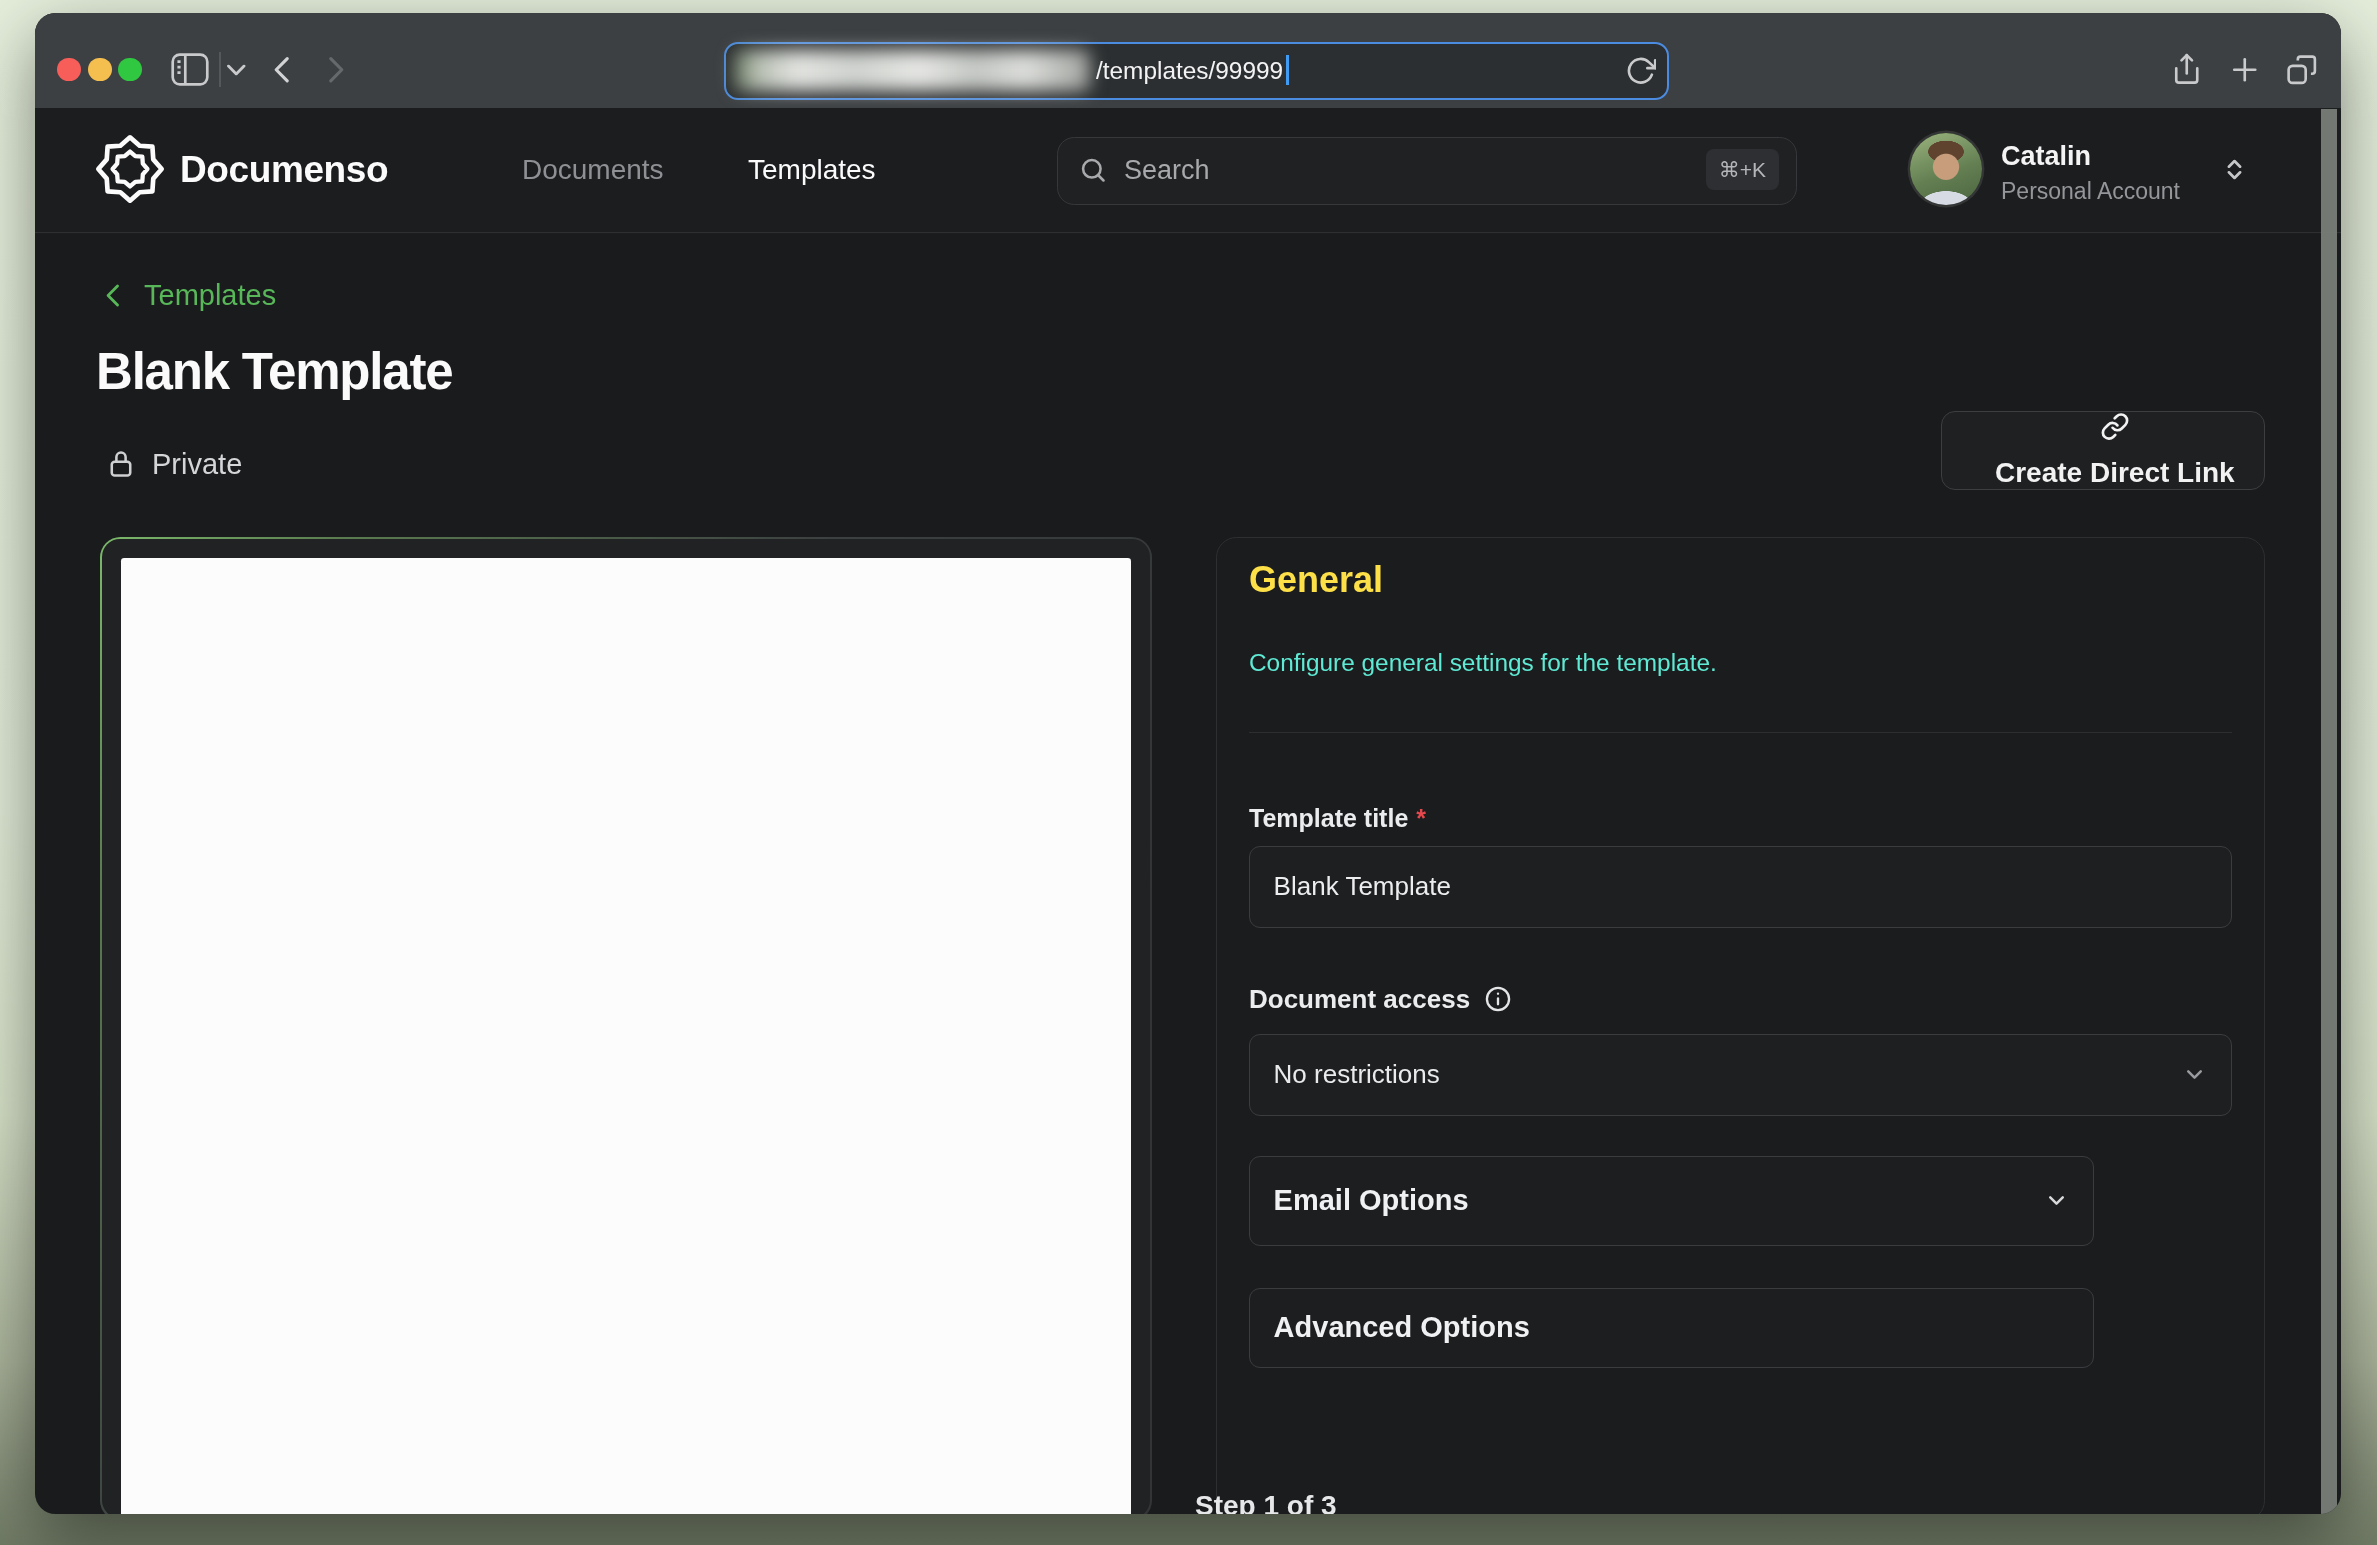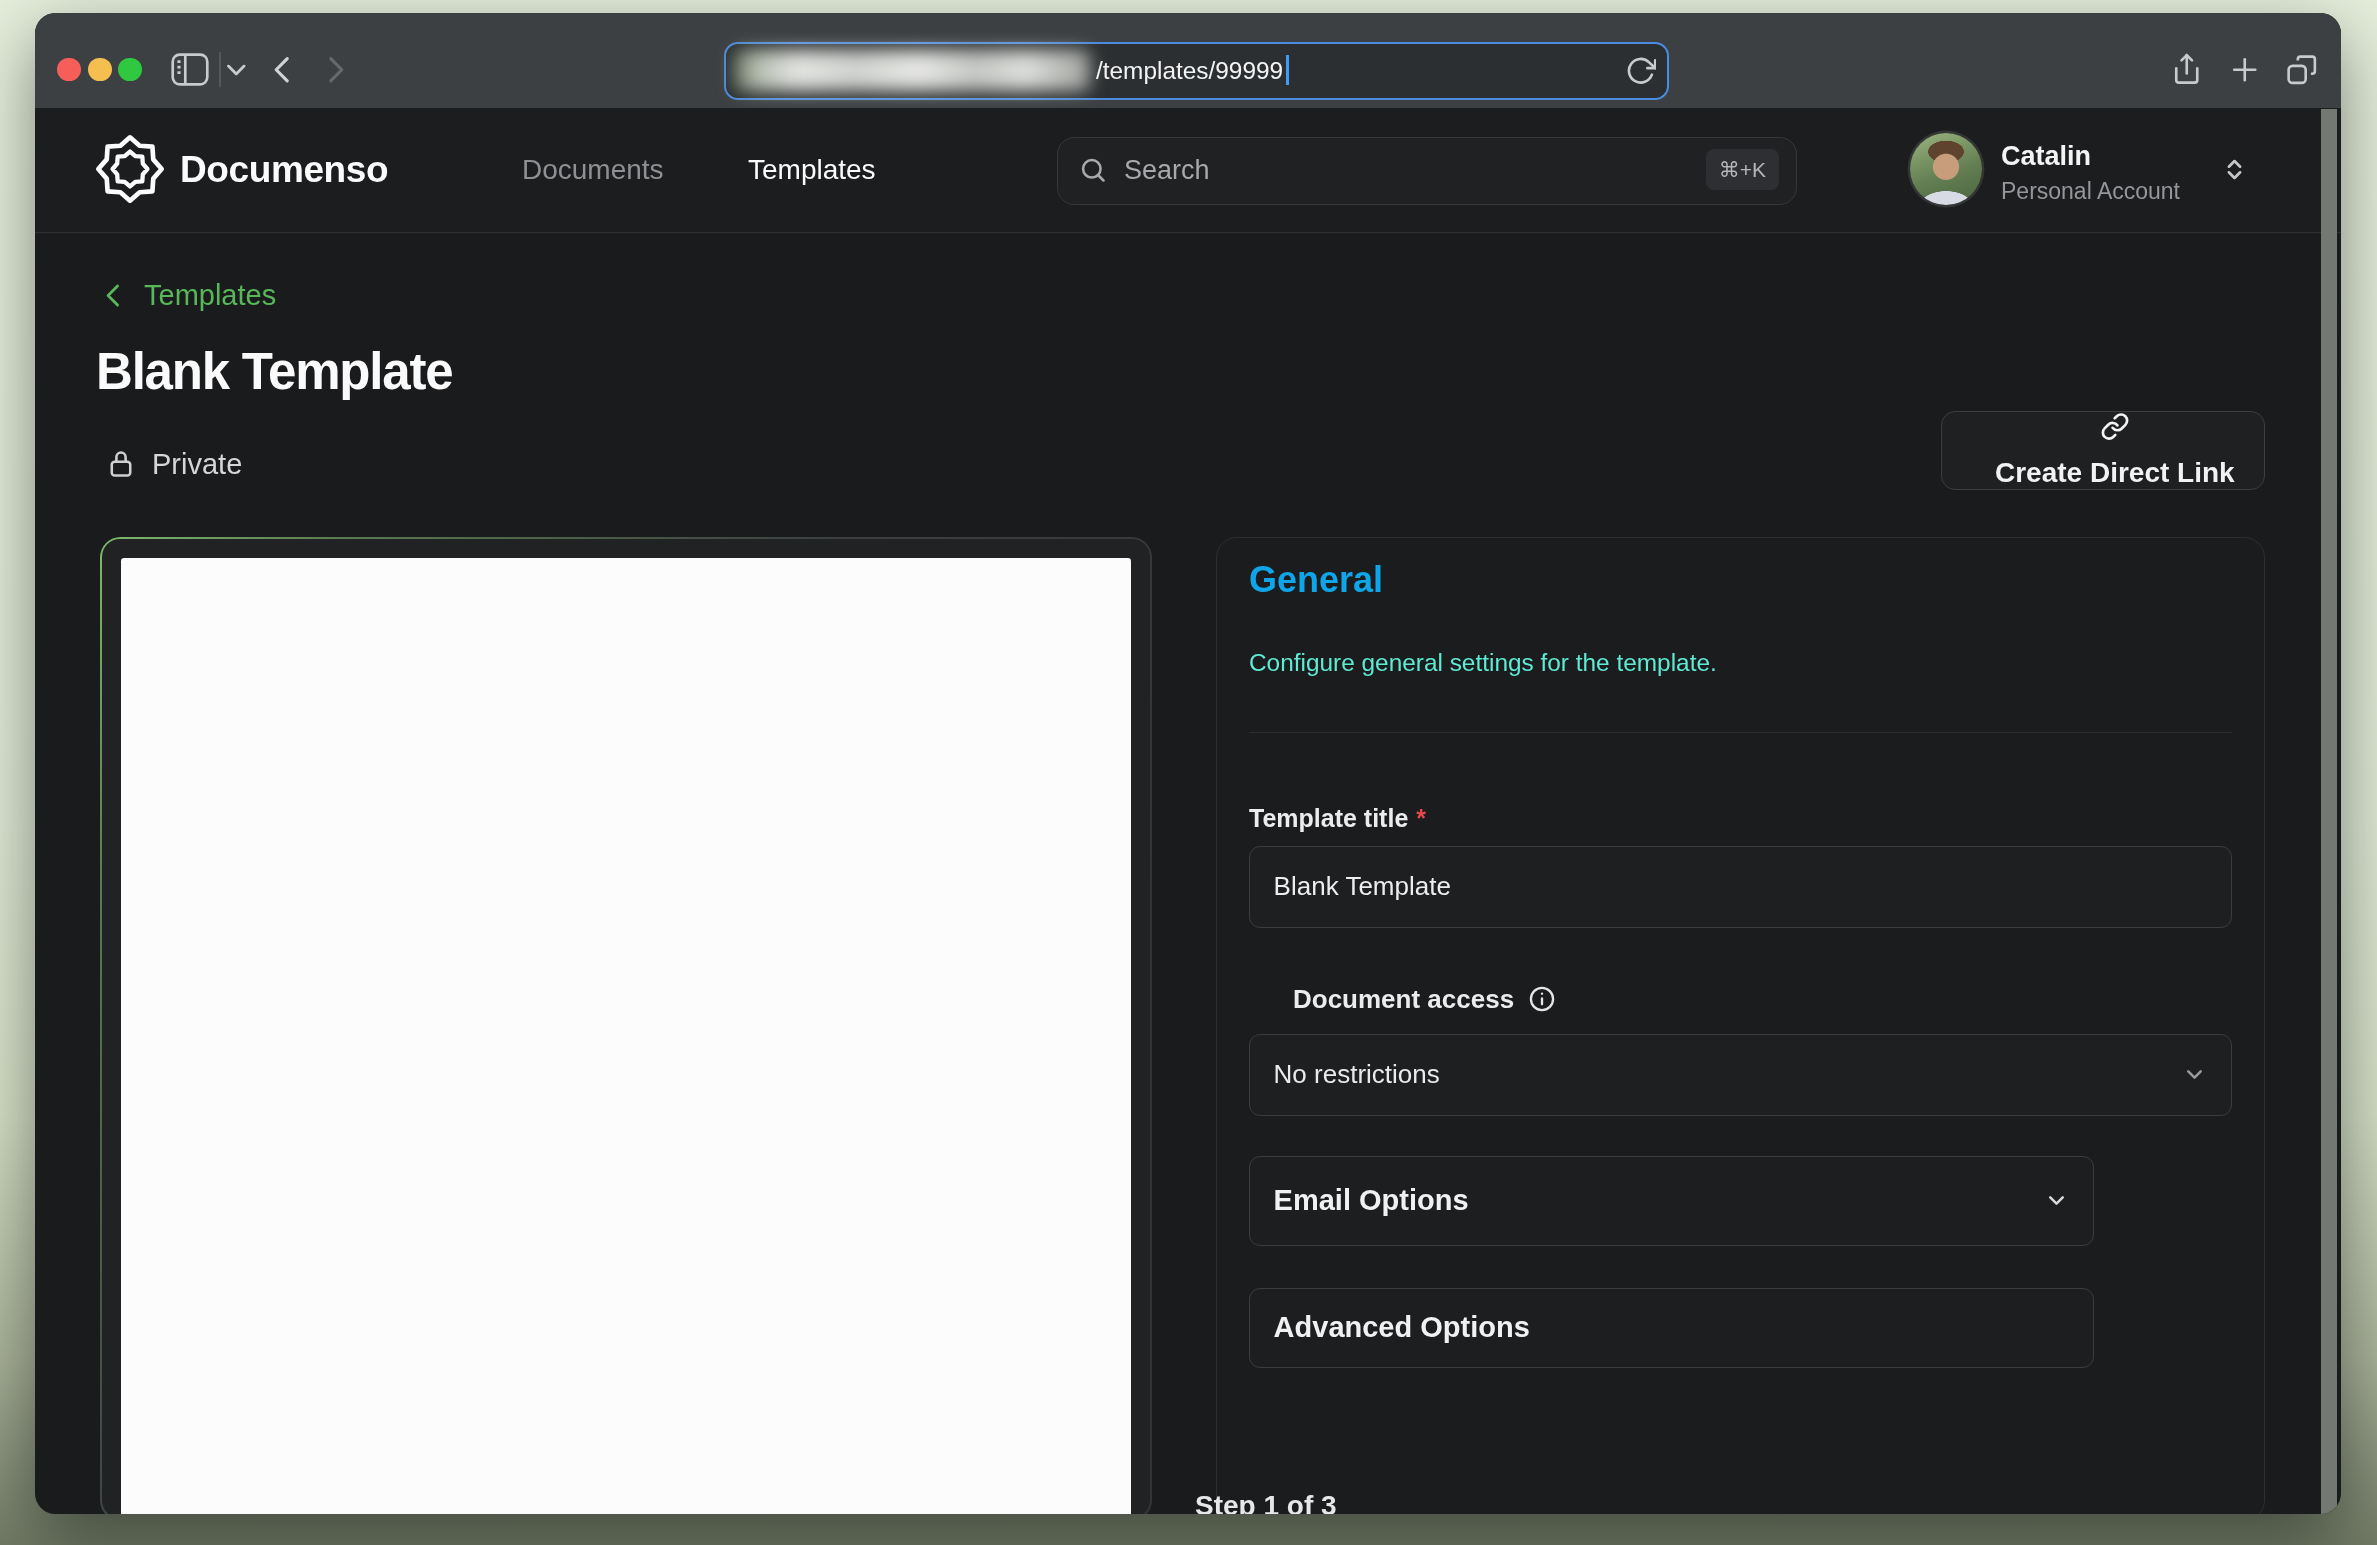--- a/index.html
+++ b/index.html
@@ -69,29 +69,29 @@
     display:flex;align-items:center;gap:15.8px;padding-left:23.6px;cursor:pointer;flex-direction:column;}
   .direct-btn span{font-size:28px;font-weight:600;color:#f2f2f3;}
   
   .preview{position:absolute;left:65px;top:524px;width:1052px;height:984px;border-radius:20.5px;padding:2.4px;box-sizing:border-box;
     background:linear-gradient(125deg,#7cba6b 0%,#5a7b4f 14%,#3c4041 42%,#323435 75%);}
   .preview-inner{width:100%;height:100%;box-sizing:border-box;border-radius:18px;background:#212223;padding:19px 19px 0 19px;}
   .page-white{width:100%;height:100%;background:#fcfcfd;border-radius:3.2px 3.2px 0 0;}
   
   .panel{position:absolute;left:1181px;top:524px;width:1049px;height:984px;box-sizing:border-box;
     border:1.6px solid #2d2f31;border-radius:20.5px;background:#1b1c1e;}
-  .panel-heading{position:absolute;left:1214px;top:546px;font-size:36px;font-weight:700;color:#0ea5e9;}
+  .panel-heading{position:absolute;left:1214px;top:546px;font-size:36px;font-weight:700;color:#fde047;}
   .panel-desc{position:absolute;left:1214px;top:636px;font-size:24.4px;color:#5eead4;}
   .panel-divider{position:absolute;left:1214px;top:719px;width:983px;height:1.6px;background:#2d2e30;}
   .field-label{position:absolute;left:1214px;top:791px;font-size:25px;font-weight:600;color:#ebecee;}
   .req{color:#e5484d;margin-left:7.9px;font-weight:700;}
   .text-input{position:absolute;left:1214px;top:833px;width:983px;height:82px;box-sizing:border-box;
     border:1.6px solid #3a3c3f;border-radius:11px;background:#1d1f21;color:#ecedee;
     font-size:26px;padding:0 23.6px;font-family:inherit;outline:none;}
-  .label-row{position:absolute;left:1214px;top:971px;display:flex;align-items:center;gap:14px;margin-left:44px;}
+  .label-row{position:absolute;left:1214px;top:971px;display:flex;align-items:center;gap:14px;}
   .label-row b{font-size:26px;font-weight:600;color:#ebecee;}
   .info{width:28px;height:28px;}
   .selectbox{position:absolute;left:1214px;top:1021px;width:983px;height:82px;box-sizing:border-box;
     border:1.6px solid #3a3c3f;border-radius:11px;background:#1d1f21;display:flex;align-items:center;
     justify-content:space-between;padding:0 23.6px;cursor:pointer;}
   .selectbox span{font-size:26px;color:#e9eaeb;}
   .collapse{position:absolute;left:1214px;width:845px;box-sizing:border-box;border:1.6px solid #3a3c3f;border-radius:11px;
     background:#1c1e20;display:flex;align-items:center;justify-content:space-between;padding:0 23.6px;cursor:pointer;}
   .collapse span{font-size:29px;font-weight:600;color:#f0f1f2;}
   .email-box{top:1143px;height:90px;}

